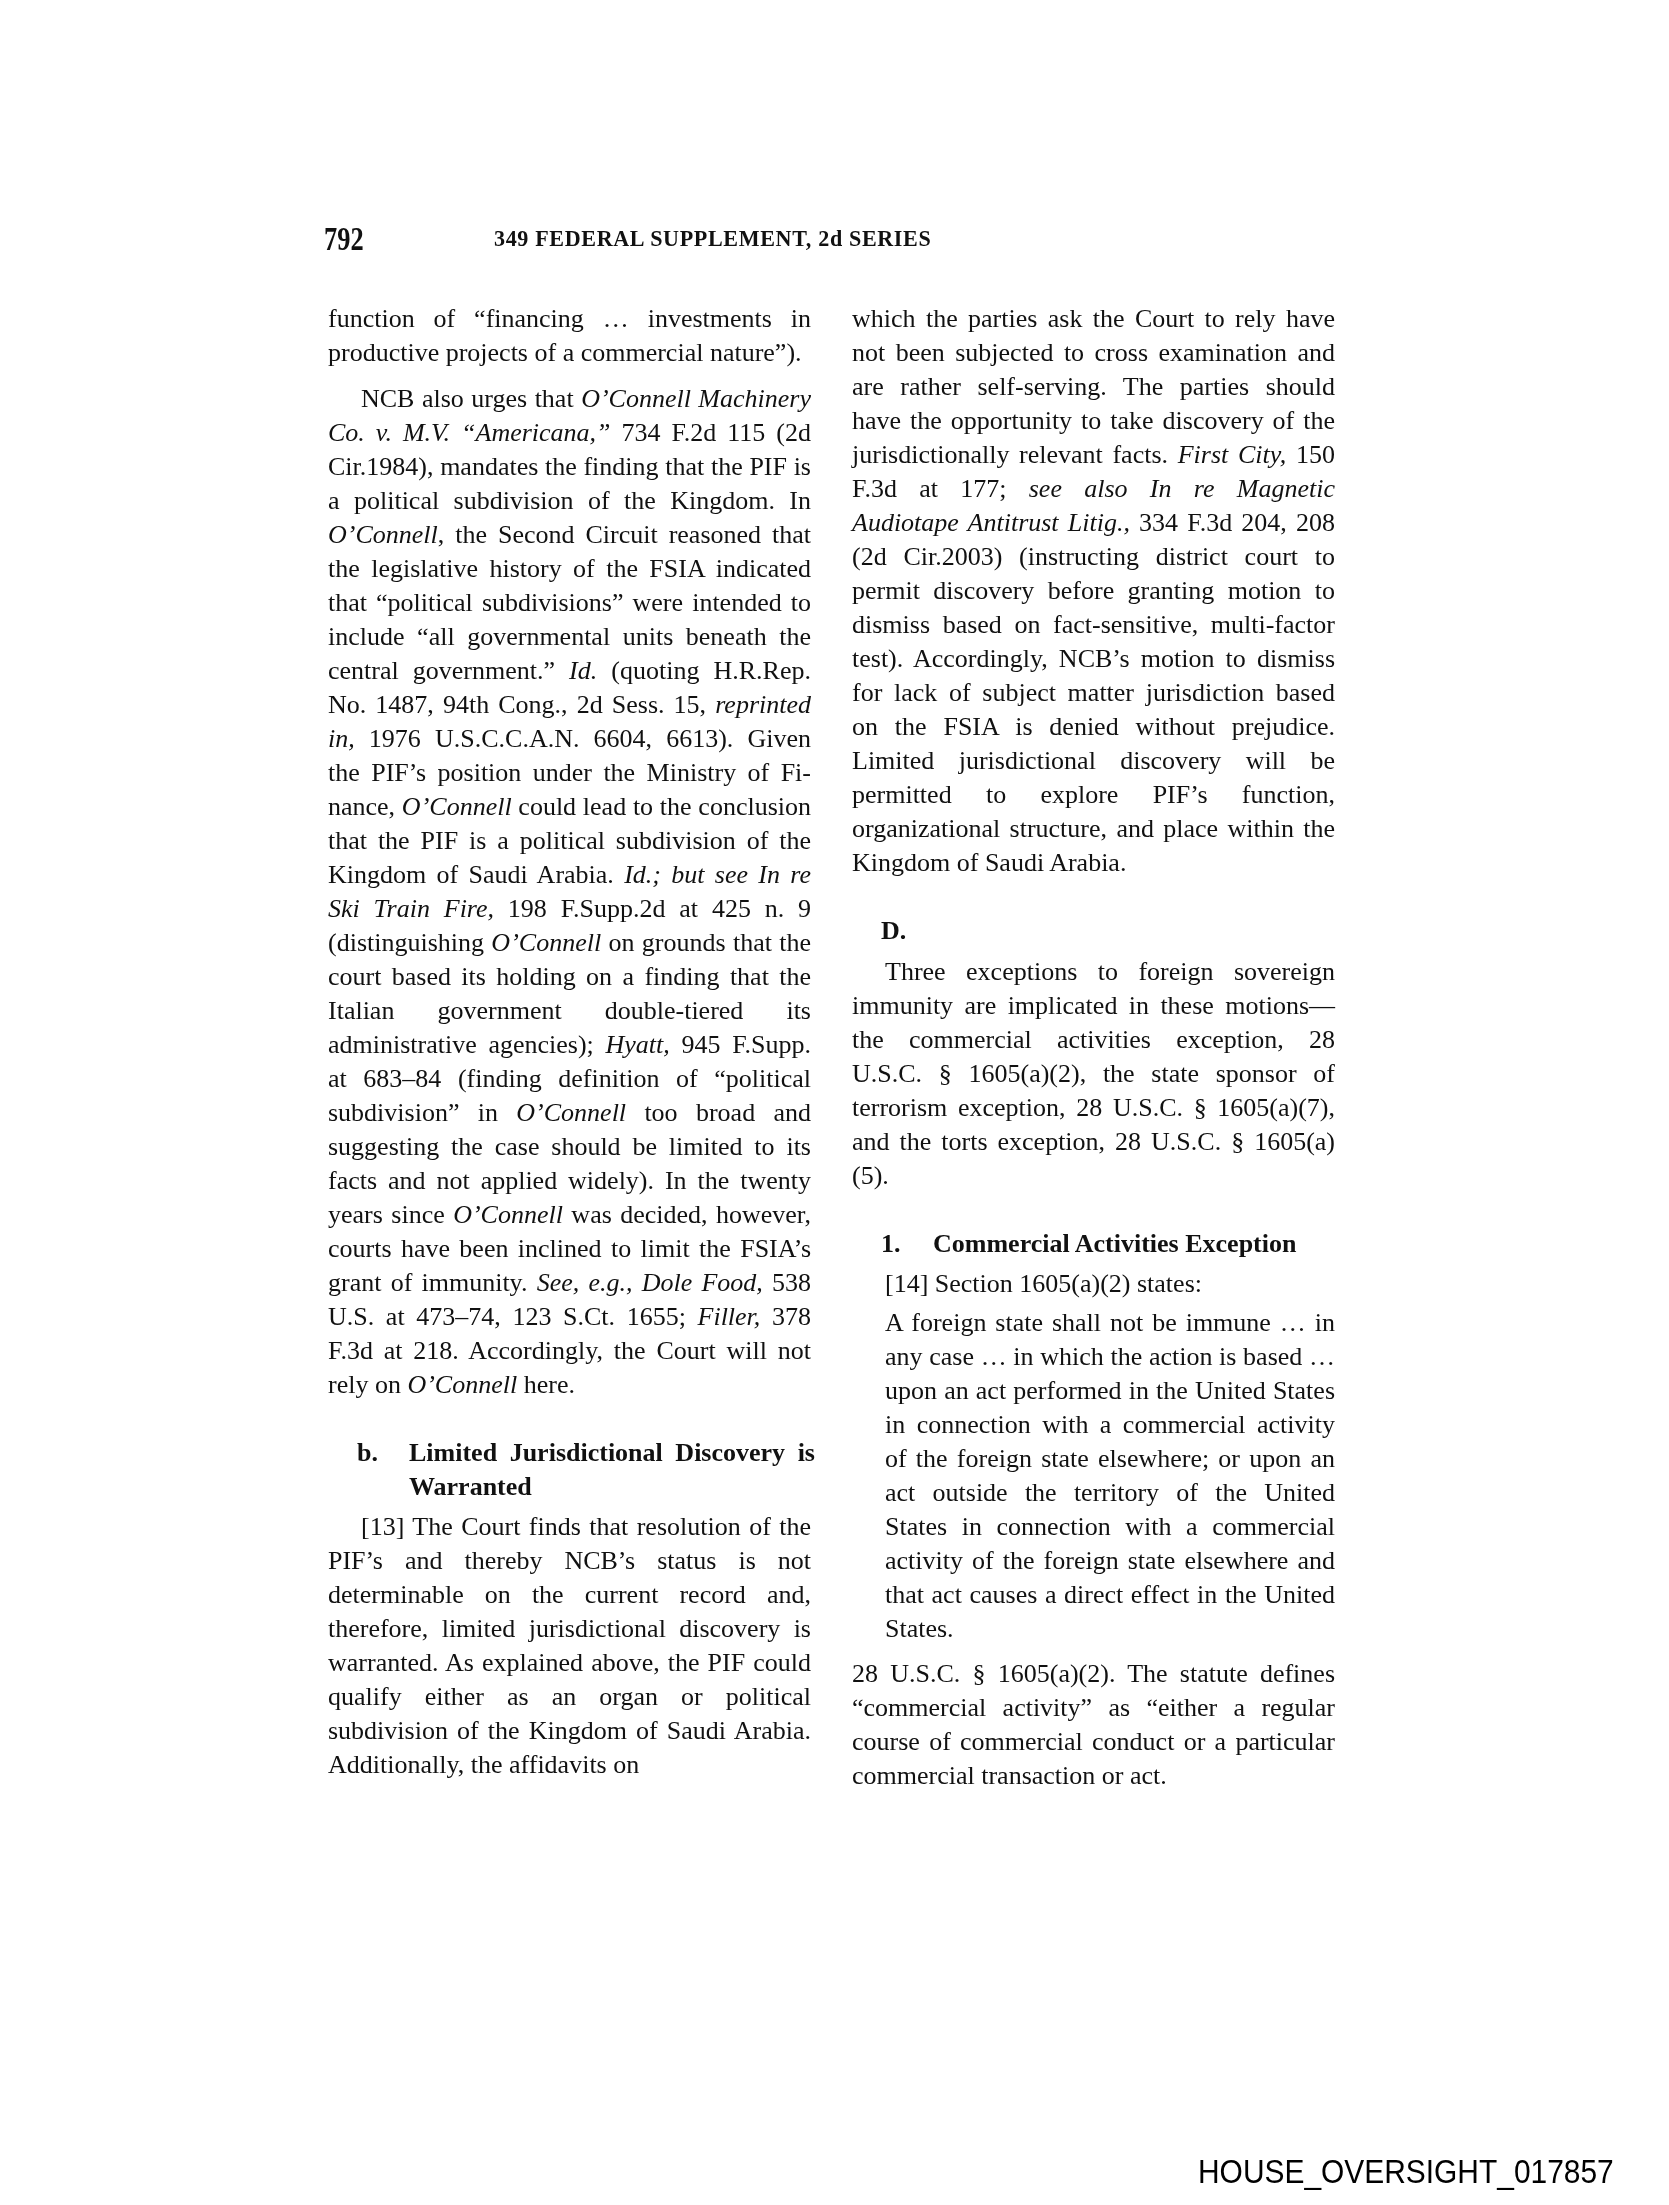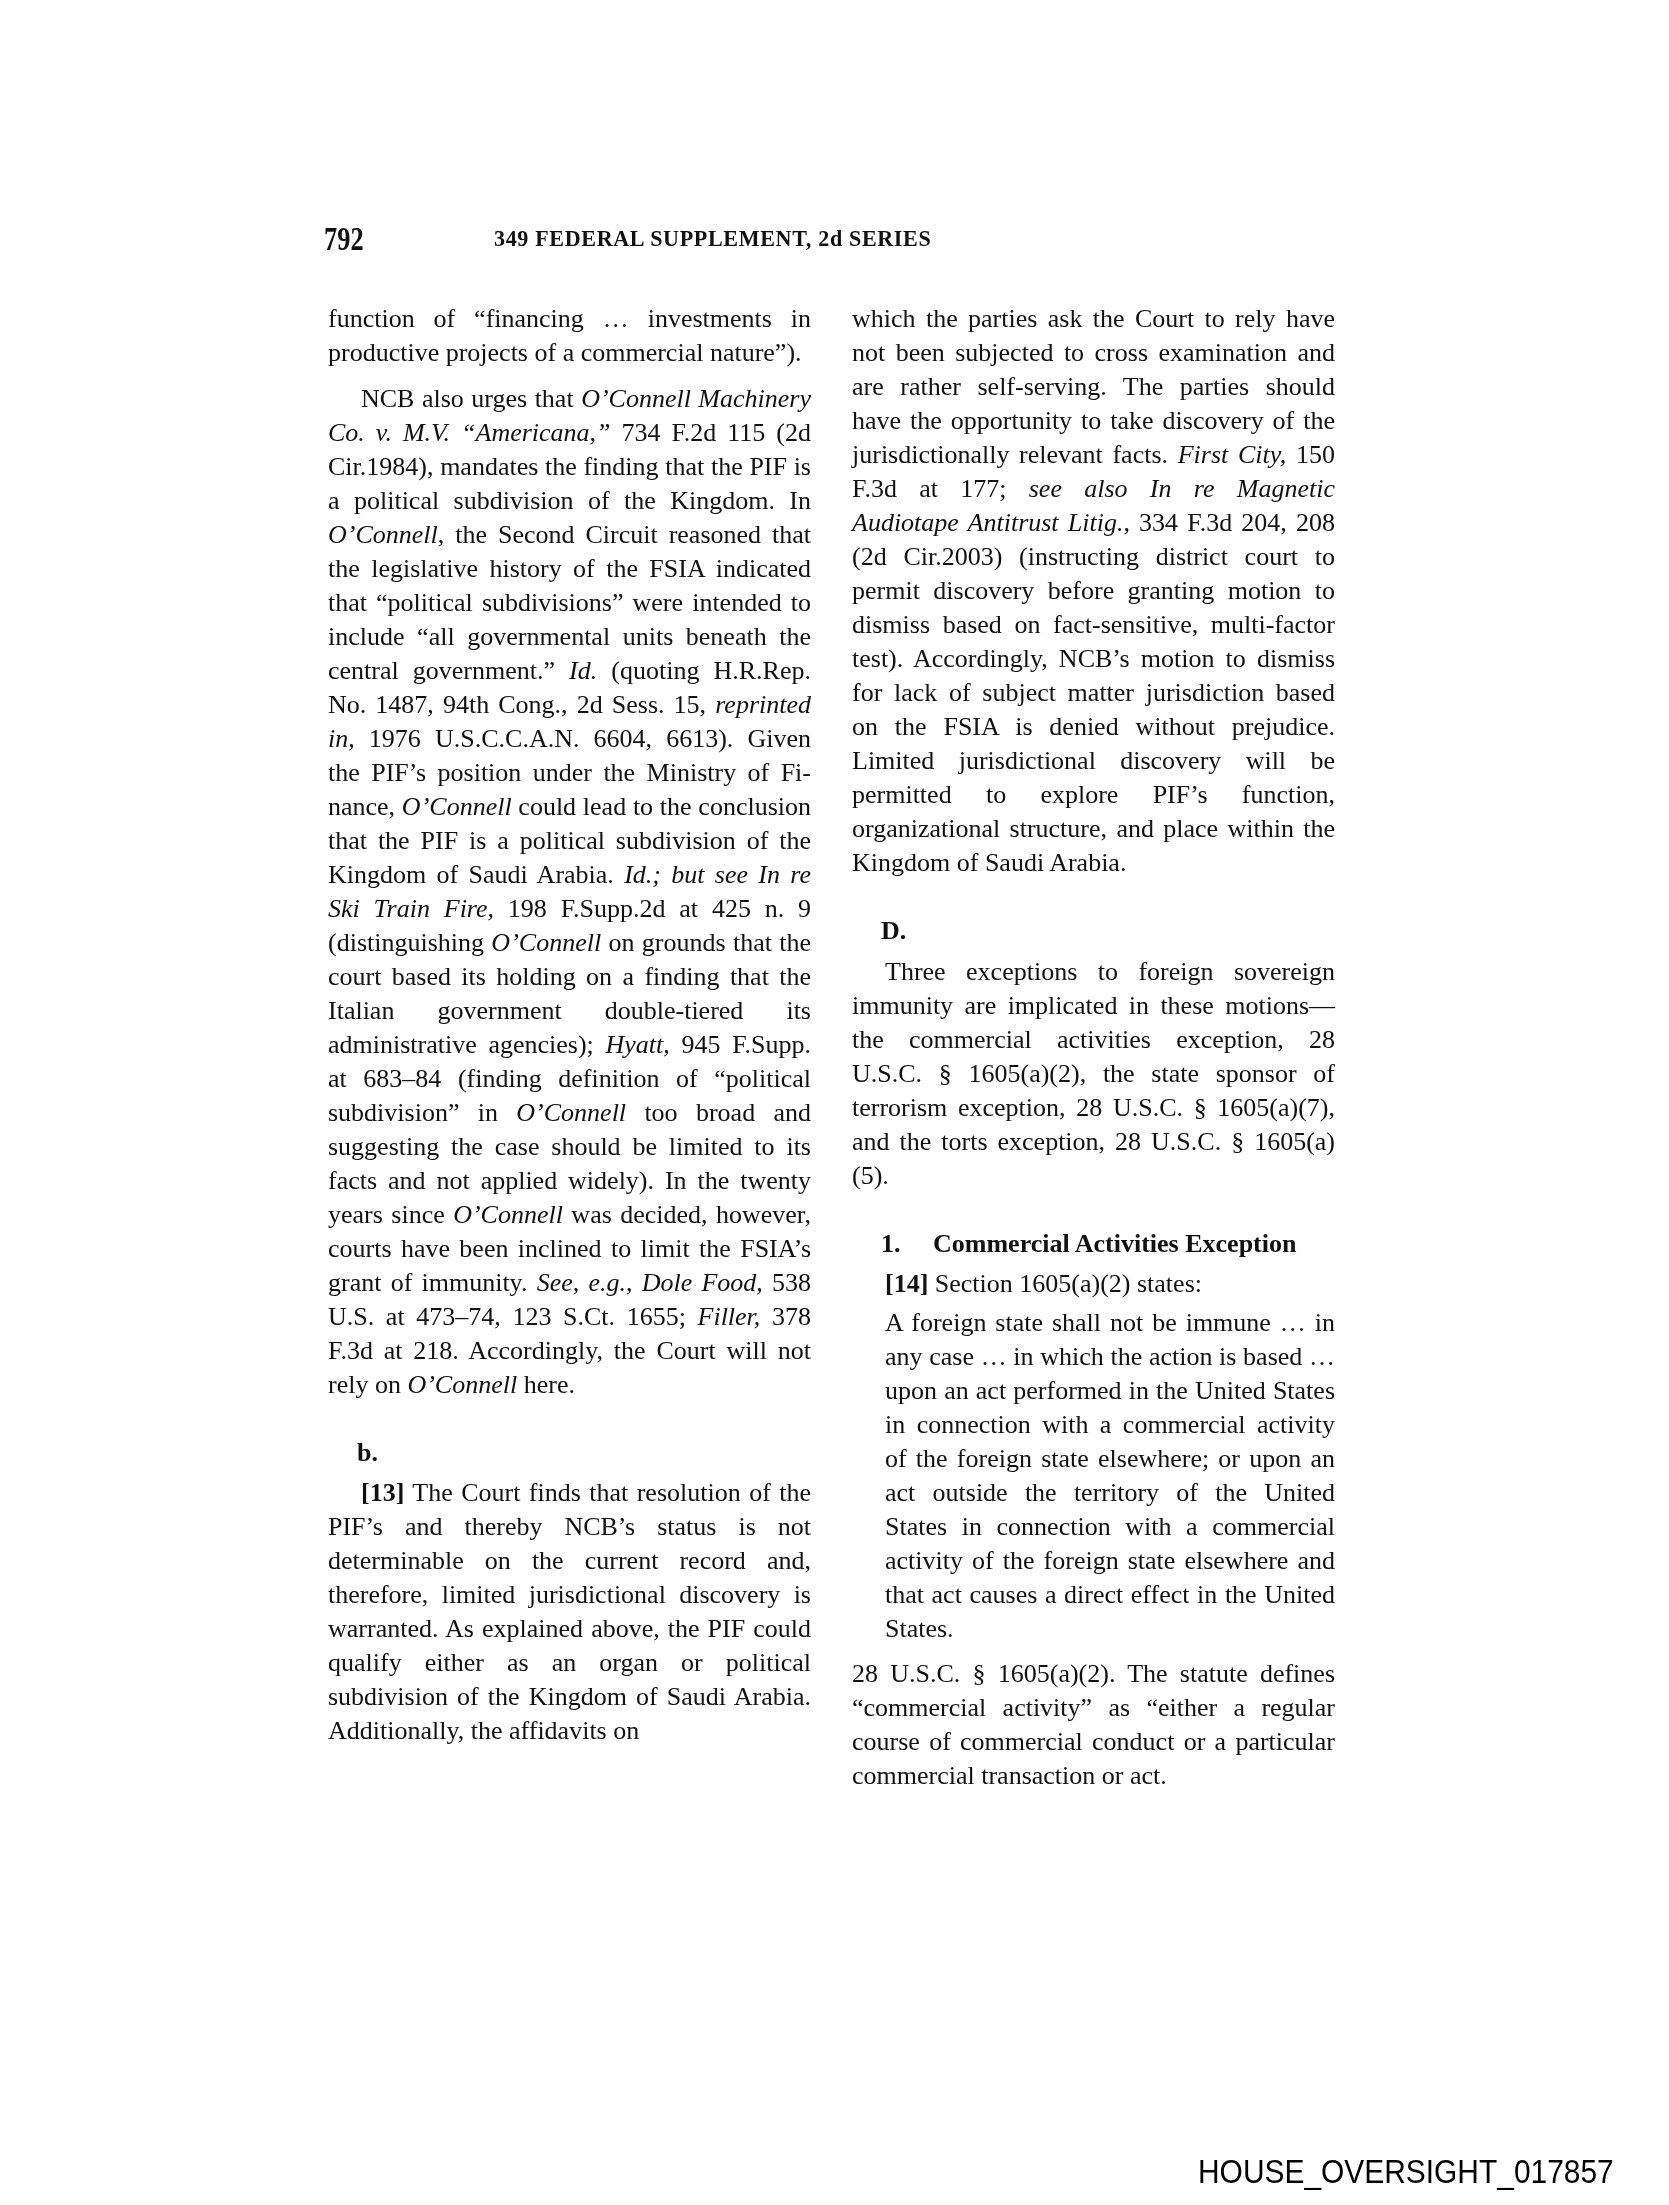--- a/index.html
+++ b/index.html
@@ -11,39 +11,40 @@
   .col.left { left:324px; }
   .col.right { left:848px; }
   p { margin:4px; text-align:justify; hyphens:manual; }
   p.indent { text-indent:33px; }
   .gap { margin-top:11.8px;font-family:Liberation Serif, serif; }
   .heading { font-weight:bold; font-size:26px; line-height:34px; margin-top:34px; margin-bottom:6.5px; display:flex; text-align:left; }
   .heading .num { width:52px; flex:none; padding-left:33px; box-sizing:content-box; }
   .heading .txt { flex:1; text-align:justify; }
   .heading.last-left .txt { text-align-last:left; }
   .blockquote { padding-left:33px; margin-top:5.2px; margin-bottom:10.5px; }
-  .marker { font-weight:bold; }
+  .marker { font-weight:normal; }
   i { font-style:italic; }
   .footer { position:absolute; left:1198px; top:2152px; font-family:"Liberation Sans", sans-serif; font-size:34px; letter-spacing:0px; transform:scaleX(0.88); transform-origin:left; color:#000; }
 </style>
 </head>
 <body>
 
 <div class="header">
   <span class="page-num">792</span>
   <span class="running-head">349 FEDERAL SUPPLEMENT, 2d SERIES</span>
 </div>
 
 <div class="col left">
   <p>function of “financing … investments in productive projects of a commercial na­ture”).</p>
 
   <p class="indent gap"><span>NCB also urges that </span><i>O’Connell Machin­ery Co. v. M.V. “Americana,”</i><span> 734 F.2d 115 (2d Cir.1984), mandates the finding that the PIF is a political subdivision of the Kingdom.  In </span><i>O’Connell</i><span>, the Second Cir­cuit reasoned that the legislative history of the FSIA indicated that “political subdivi­sions” were intended to include “all gov­ernmental units beneath the central gov­ernment.”  </span><i>Id.</i><span> (quoting H.R.Rep. No. 1487, 94th Cong., 2d Sess. 15, </span><i>reprinted in,</i><span> 1976 U.S.C.C.A.N. 6604, 6613).  Given the PIF’s position under the Ministry of Fi­nance, </span><i>O’Connell</i><span> could lead to the conclu­sion that the PIF is a political subdivision of the Kingdom of Saudi Arabia.  </span><i>Id.; but see In re Ski Train Fire,</i><span> 198 F.Supp.2d at 425 n. 9 (distinguishing </span><i>O’Connell</i><span> on grounds that the court based its holding on a finding that the Italian government dou­ble-tiered its administrative agencies); </span><i>Hyatt,</i><span> 945 F.Supp. at 683–84 (finding defi­nition of “political subdivision” in </span><i>O’Con­nell</i><span> too broad and suggesting the case should be limited to its facts and not ap­plied widely).  In the twenty years since </span><i>O’Connell</i><span> was decided, however, courts have been inclined to limit the FSIA’s grant of immunity.  </span><i>See, e.g., Dole Food,</i><span> 538 U.S. at 473–74, 123 S.Ct. 1655; </span><i>Filler,</i><span> 378 F.3d at 218.  Accordingly, the Court will not rely on </span><i>O’Connell</i><span> here.</span></p>
 
   <div class="heading last-left">
     <span class="num">b.</span>
+    <span class="txt">Limited Jurisdictional Discovery is Warranted</span>
   </div>
 
   <p class="indent"><span class="marker">[13]</span><span> The Court finds that resolution of the PIF’s and thereby NCB’s status is not determinable on the current record and, therefore, limited jurisdictional discovery is warranted.  As explained above, the PIF could qualify either as an organ or political subdivision of the Kingdom of Sa­udi Arabia.  Additionally, the affidavits on</span></p>
 </div>
 
 <div class="col right">
   <p><span>which the parties ask the Court to rely have not been subjected to cross examina­tion and are rather self-serving.  The par­ties should have the opportunity to take discovery of the jurisdictionally relevant facts. </span><i>First City,</i><span> 150 F.3d at 177; </span><i>see also In re Magnetic Audiotape Antitrust Litig.,</i><span> 334 F.3d 204, 208 (2d Cir.2003) (instructing district court to permit discovery before granting motion to dismiss based on fact-sensitive, multi-factor test).  Accordingly, NCB’s motion to dismiss for lack of sub­ject matter jurisdiction based on the FSIA is denied without prejudice.  Limited ju­risdictional discovery will be permitted to explore PIF’s function, organizational structure, and place within the Kingdom of Saudi Arabia.</span></p>
 
   <div class="heading last-left">
     <span class="num">D.</span>

